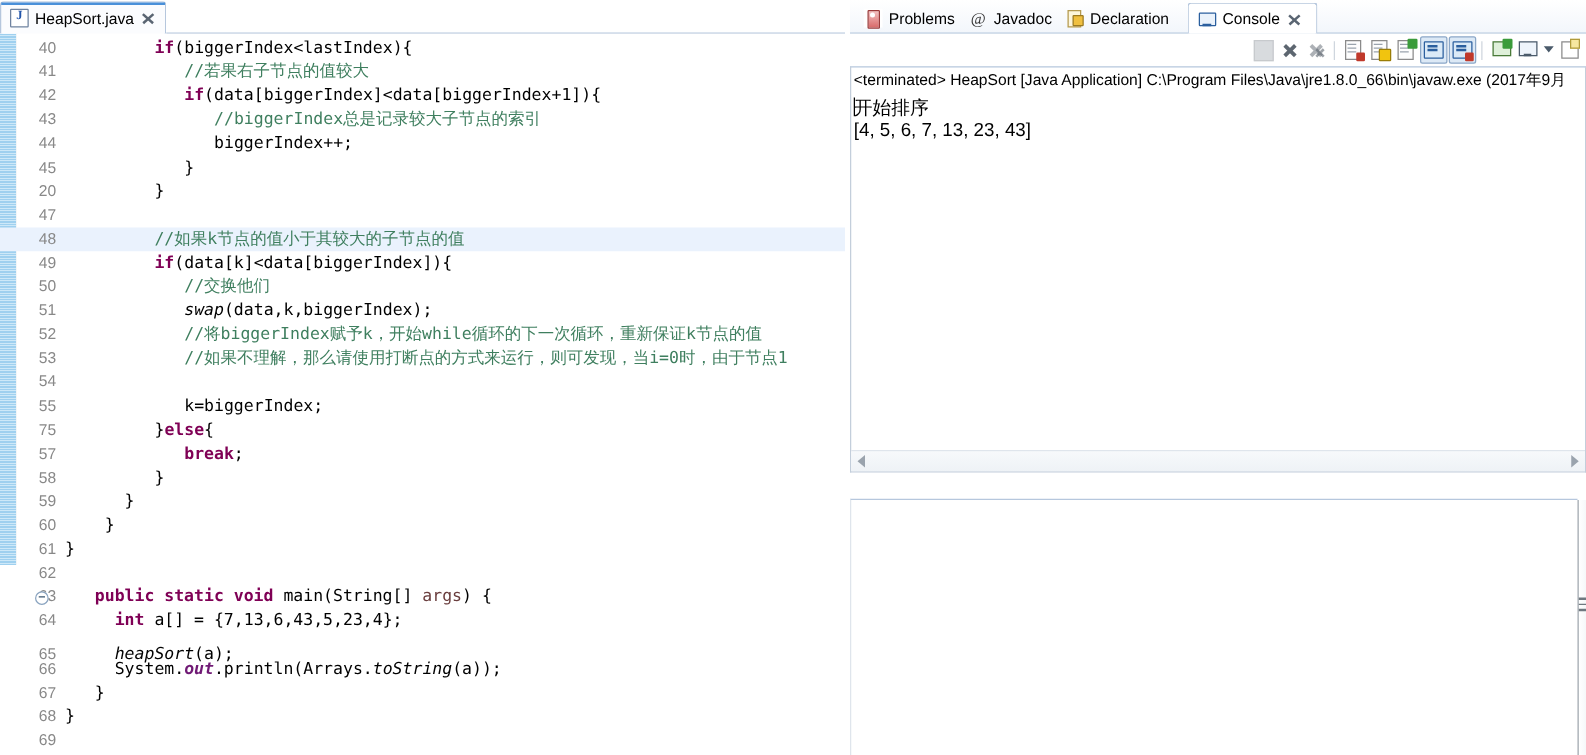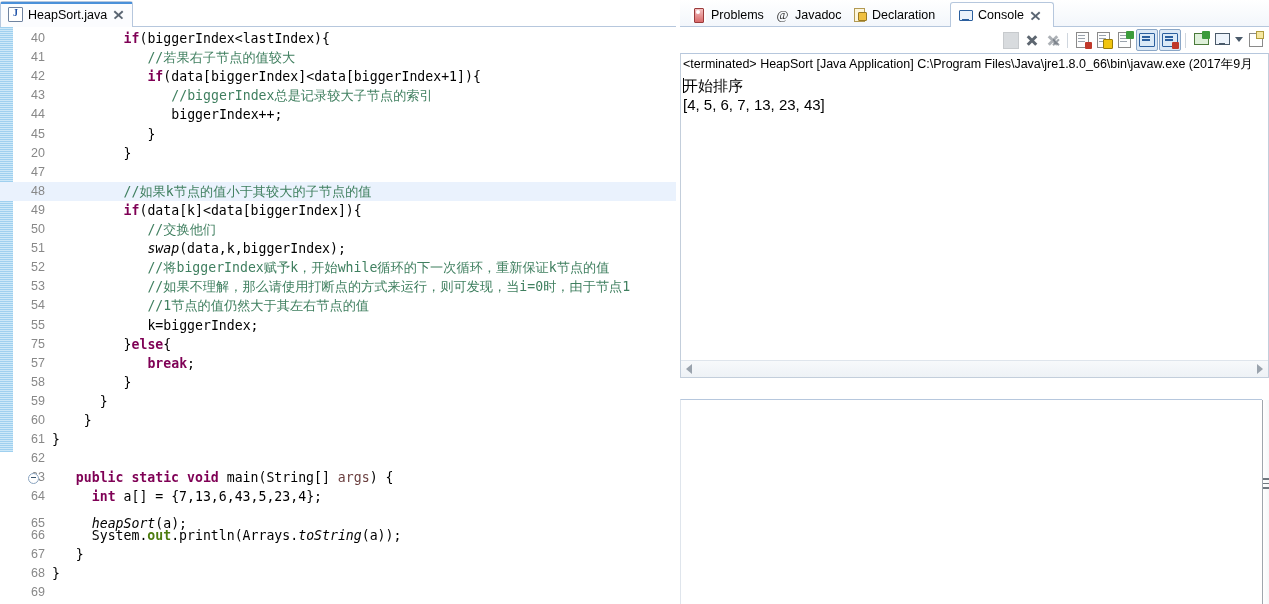--- a/index.html
+++ b/index.html
@@ -77,21 +77,21 @@
   .fold{
     position:absolute;left:28px;top:5px;width:9px;height:9px;
     border:1px solid #8aa4c0;border-radius:50%;background:#fff;
   }
   .fold:after{
     content:"";position:absolute;left:2px;top:3px;width:5px;height:1px;background:#3a5670;
   }
   .kw{color:#7f0055;font-weight:bold;}
   .cm{color:#3f7f5f;}
   .it{font-style:italic;}
-  .fld{color:#4d7c0f;font-weight:bold;}
+  .fld{color:#701a75;font-weight:bold;font-style:italic;}
   .par{color:#6a3e3e;}
   .pl{color:#000;}
 
   
   .editor-right-edge{position:absolute;left:676px;top:0;width:4px;height:604px;background:#fff;}
 
   
   #console-part{
     position:absolute;left:680px;top:0;width:589px;height:398px;background:#fff;
   }
@@ -244,21 +244,21 @@
           <div class="cline" style="top: 78.4px;"><span class="lnum">44</span><span class="ctext" style="left: 171.25px;"><span class="pl">biggerIndex++;</span></span></div>
           <div class="cline" style="top: 97.5px;"><span class="lnum">45</span><span class="ctext" style="left: 147.4px;"><span class="pl">}</span></span></div>
           <div class="cline" style="top: 116.6px;"><span class="lnum">20</span><span class="ctext" style="left: 123.55px;"><span class="pl">}</span></span></div>
           <div class="cline" style="top: 135.7px;"><span class="lnum">47</span><span class="ctext" style="left: 52px;"></span></div>
           <div class="cline hl" style="top: 154.8px;"><span class="lnum">48</span><span class="ctext" style="left: 123.55px;"><span class="cm">//如果k节点的值小于其较大的子节点的值</span></span></div>
           <div class="cline" style="top: 173.9px;"><span class="lnum">49</span><span class="ctext" style="left: 123.55px;"><span class="kw">if</span><span class="pl">(data[k]&lt;data[biggerIndex]){</span></span></div>
           <div class="cline" style="top: 193px;"><span class="lnum">50</span><span class="ctext" style="left: 147.4px;"><span class="cm">//交换他们</span></span></div>
           <div class="cline" style="top: 212.1px;"><span class="lnum">51</span><span class="ctext" style="left: 147.4px;"><span class="it">swap</span><span class="pl">(data,k,biggerIndex);</span></span></div>
           <div class="cline" style="top: 231.2px;"><span class="lnum">52</span><span class="ctext" style="left: 147.4px;"><span class="cm">//将biggerIndex赋予k，开始while循环的下一次循环，重新保证k节点的值</span></span></div>
           <div class="cline" style="top: 250.3px;"><span class="lnum">53</span><span class="ctext" style="left: 147.4px;"><span class="cm">//如果不理解，那么请使用打断点的方式来运行，则可发现，当i=0时，由于节点1</span></span></div>
-          <div class="cline" style="top: 269.4px;"><span class="lnum">54</span><span class="ctext" style="left: 147.4px;"><span class="cm">//1节点的值仍然大于其左右节点的值</span></span></div>
+          <div class="cline" style="top: 269.4px;"><span class="lnum">54</span></div>
           <div class="cline" style="top: 288.5px;"><span class="lnum">55</span><span class="ctext" style="left: 147.4px;"><span class="pl">k=biggerIndex;</span></span></div>
           <div class="cline" style="top: 307.6px;"><span class="lnum">75</span><span class="ctext" style="left: 123.55px;"><span class="pl">}</span><span class="kw">else</span><span class="pl">{</span></span></div>
           <div class="cline" style="top: 326.7px;"><span class="lnum">57</span><span class="ctext" style="left: 147.4px;"><span class="kw">break</span><span class="pl">;</span></span></div>
           <div class="cline" style="top: 345.8px;"><span class="lnum">58</span><span class="ctext" style="left: 123.55px;"><span class="pl">}</span></span></div>
           <div class="cline" style="top: 364.9px;"><span class="lnum">59</span><span class="ctext" style="left: 99.7px;"><span class="pl">}</span></span></div>
           <div class="cline" style="top: 384px;"><span class="lnum">60</span><span class="ctext" style="left: 83.8px;"><span class="pl">}</span></span></div>
           <div class="cline" style="top: 403.1px;"><span class="lnum">61</span><span class="ctext" style="left: 52px;"><span class="pl">}</span></span></div>
           <div class="cline" style="top: 422.2px;"><span class="lnum">62</span><span class="ctext" style="left: 52px;"></span></div>
           <div class="cline" style="top: 441.3px;"><span class="lnum">63</span><span class="fold"></span><span class="ctext" style="left: 75.85px;"><span class="kw">public static void </span><span class="pl">main(String[] </span><span class="par">args</span><span class="pl">) {</span></span></div>
           <div class="cline" style="top: 460.4px;"><span class="lnum">64</span><span class="ctext" style="left: 91.75px;"><span class="kw">int </span><span class="pl">a[] = {7,13,6,43,5,23,4};</span></span></div>

